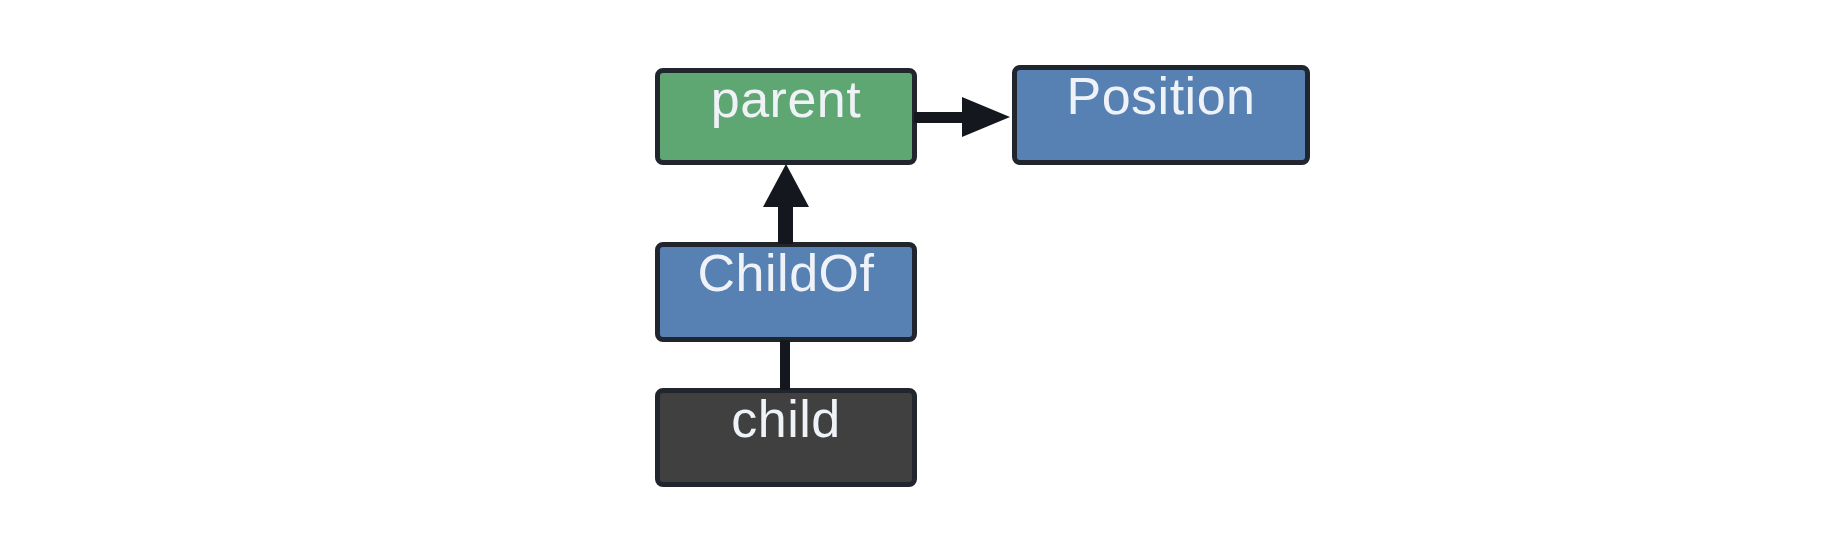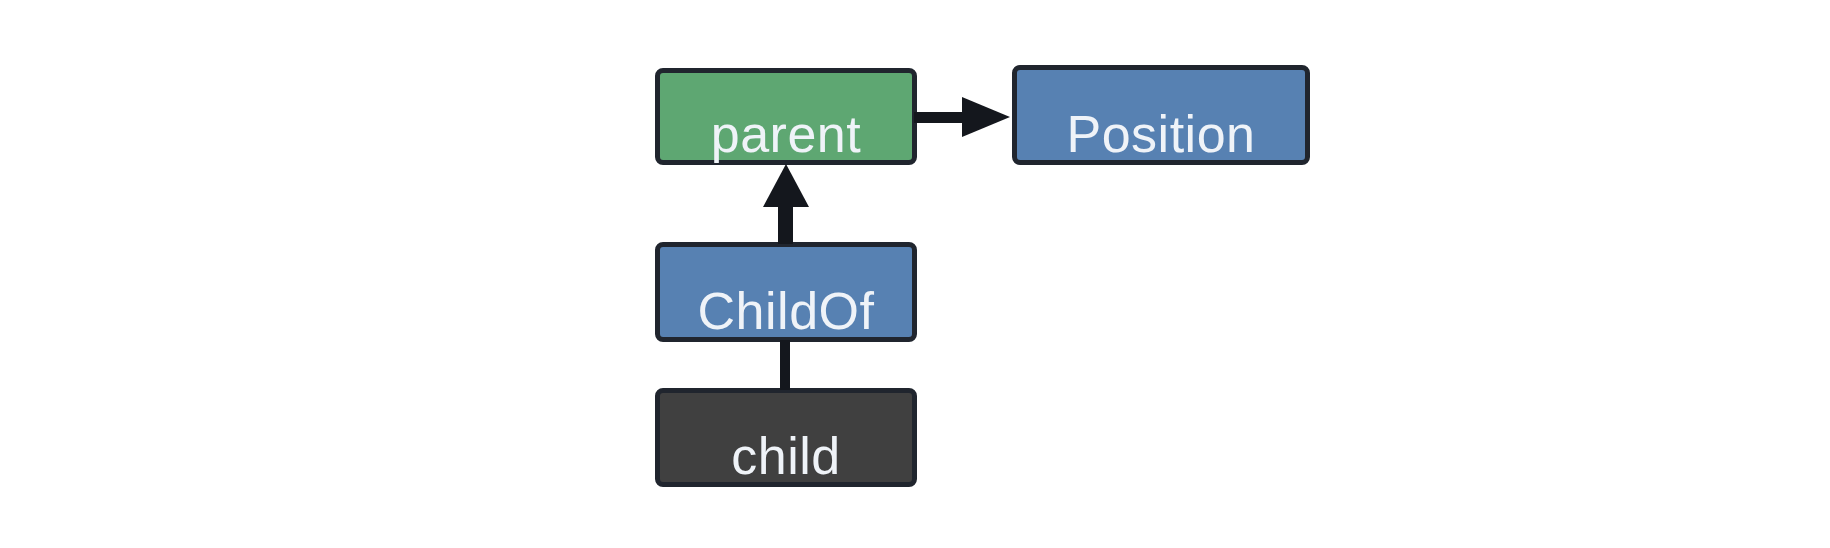--- a/index.html
+++ b/index.html
@@ -17,21 +17,21 @@
   .canvas {
     position: absolute;
     inset: 0;
   }
   .node {
     position: absolute;
     box-sizing: border-box;
     border: 5px solid #20252E;
     border-radius: 8px;
     display: flex;
-    align-items: flex-end;
+    align-items: flex-start;
     justify-content: center;
     color: #EFF3F8;
     font-size: 52px;
     line-height: 1;
     letter-spacing: 0.5px;
   }
   .node-parent   { left: 655px;  top: 68px;  width: 262px; height: 97px;  }
   .node-position { left: 1012px; top: 65px;  width: 298px; height: 100px; }
   .node-childof  { left: 655px;  top: 242px; width: 262px; height: 100px; }
   .node-child    { left: 655px;  top: 388px; width: 262px; height: 99px;  }

